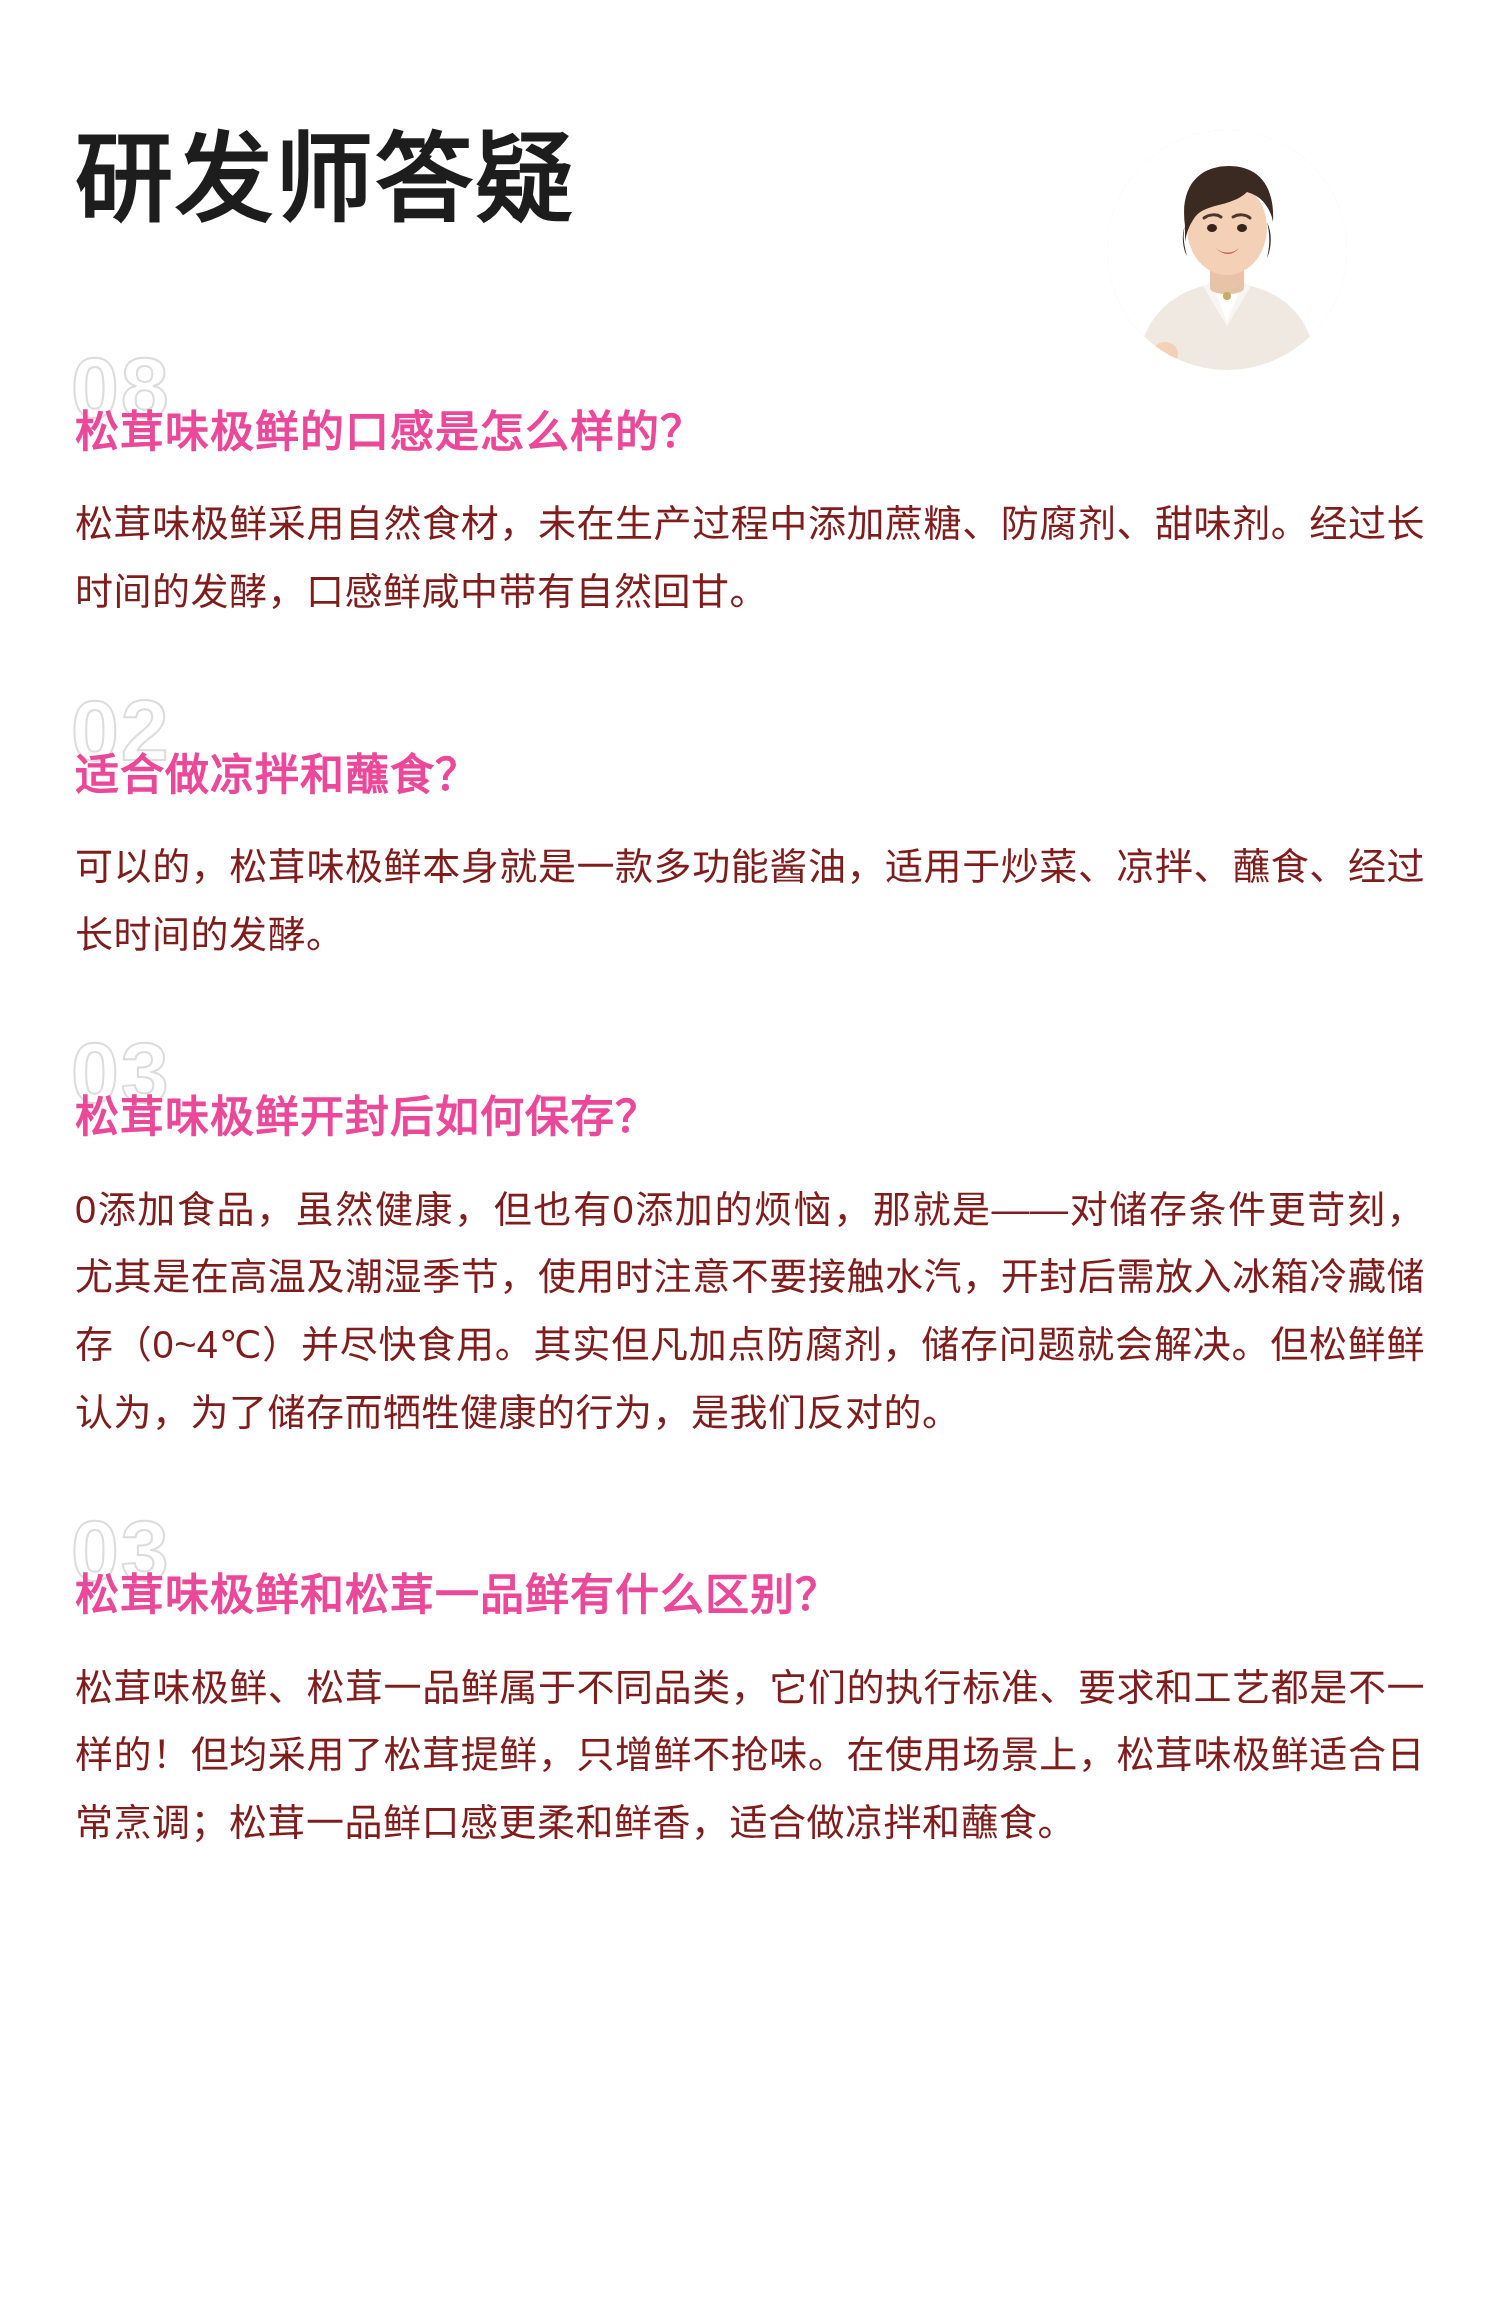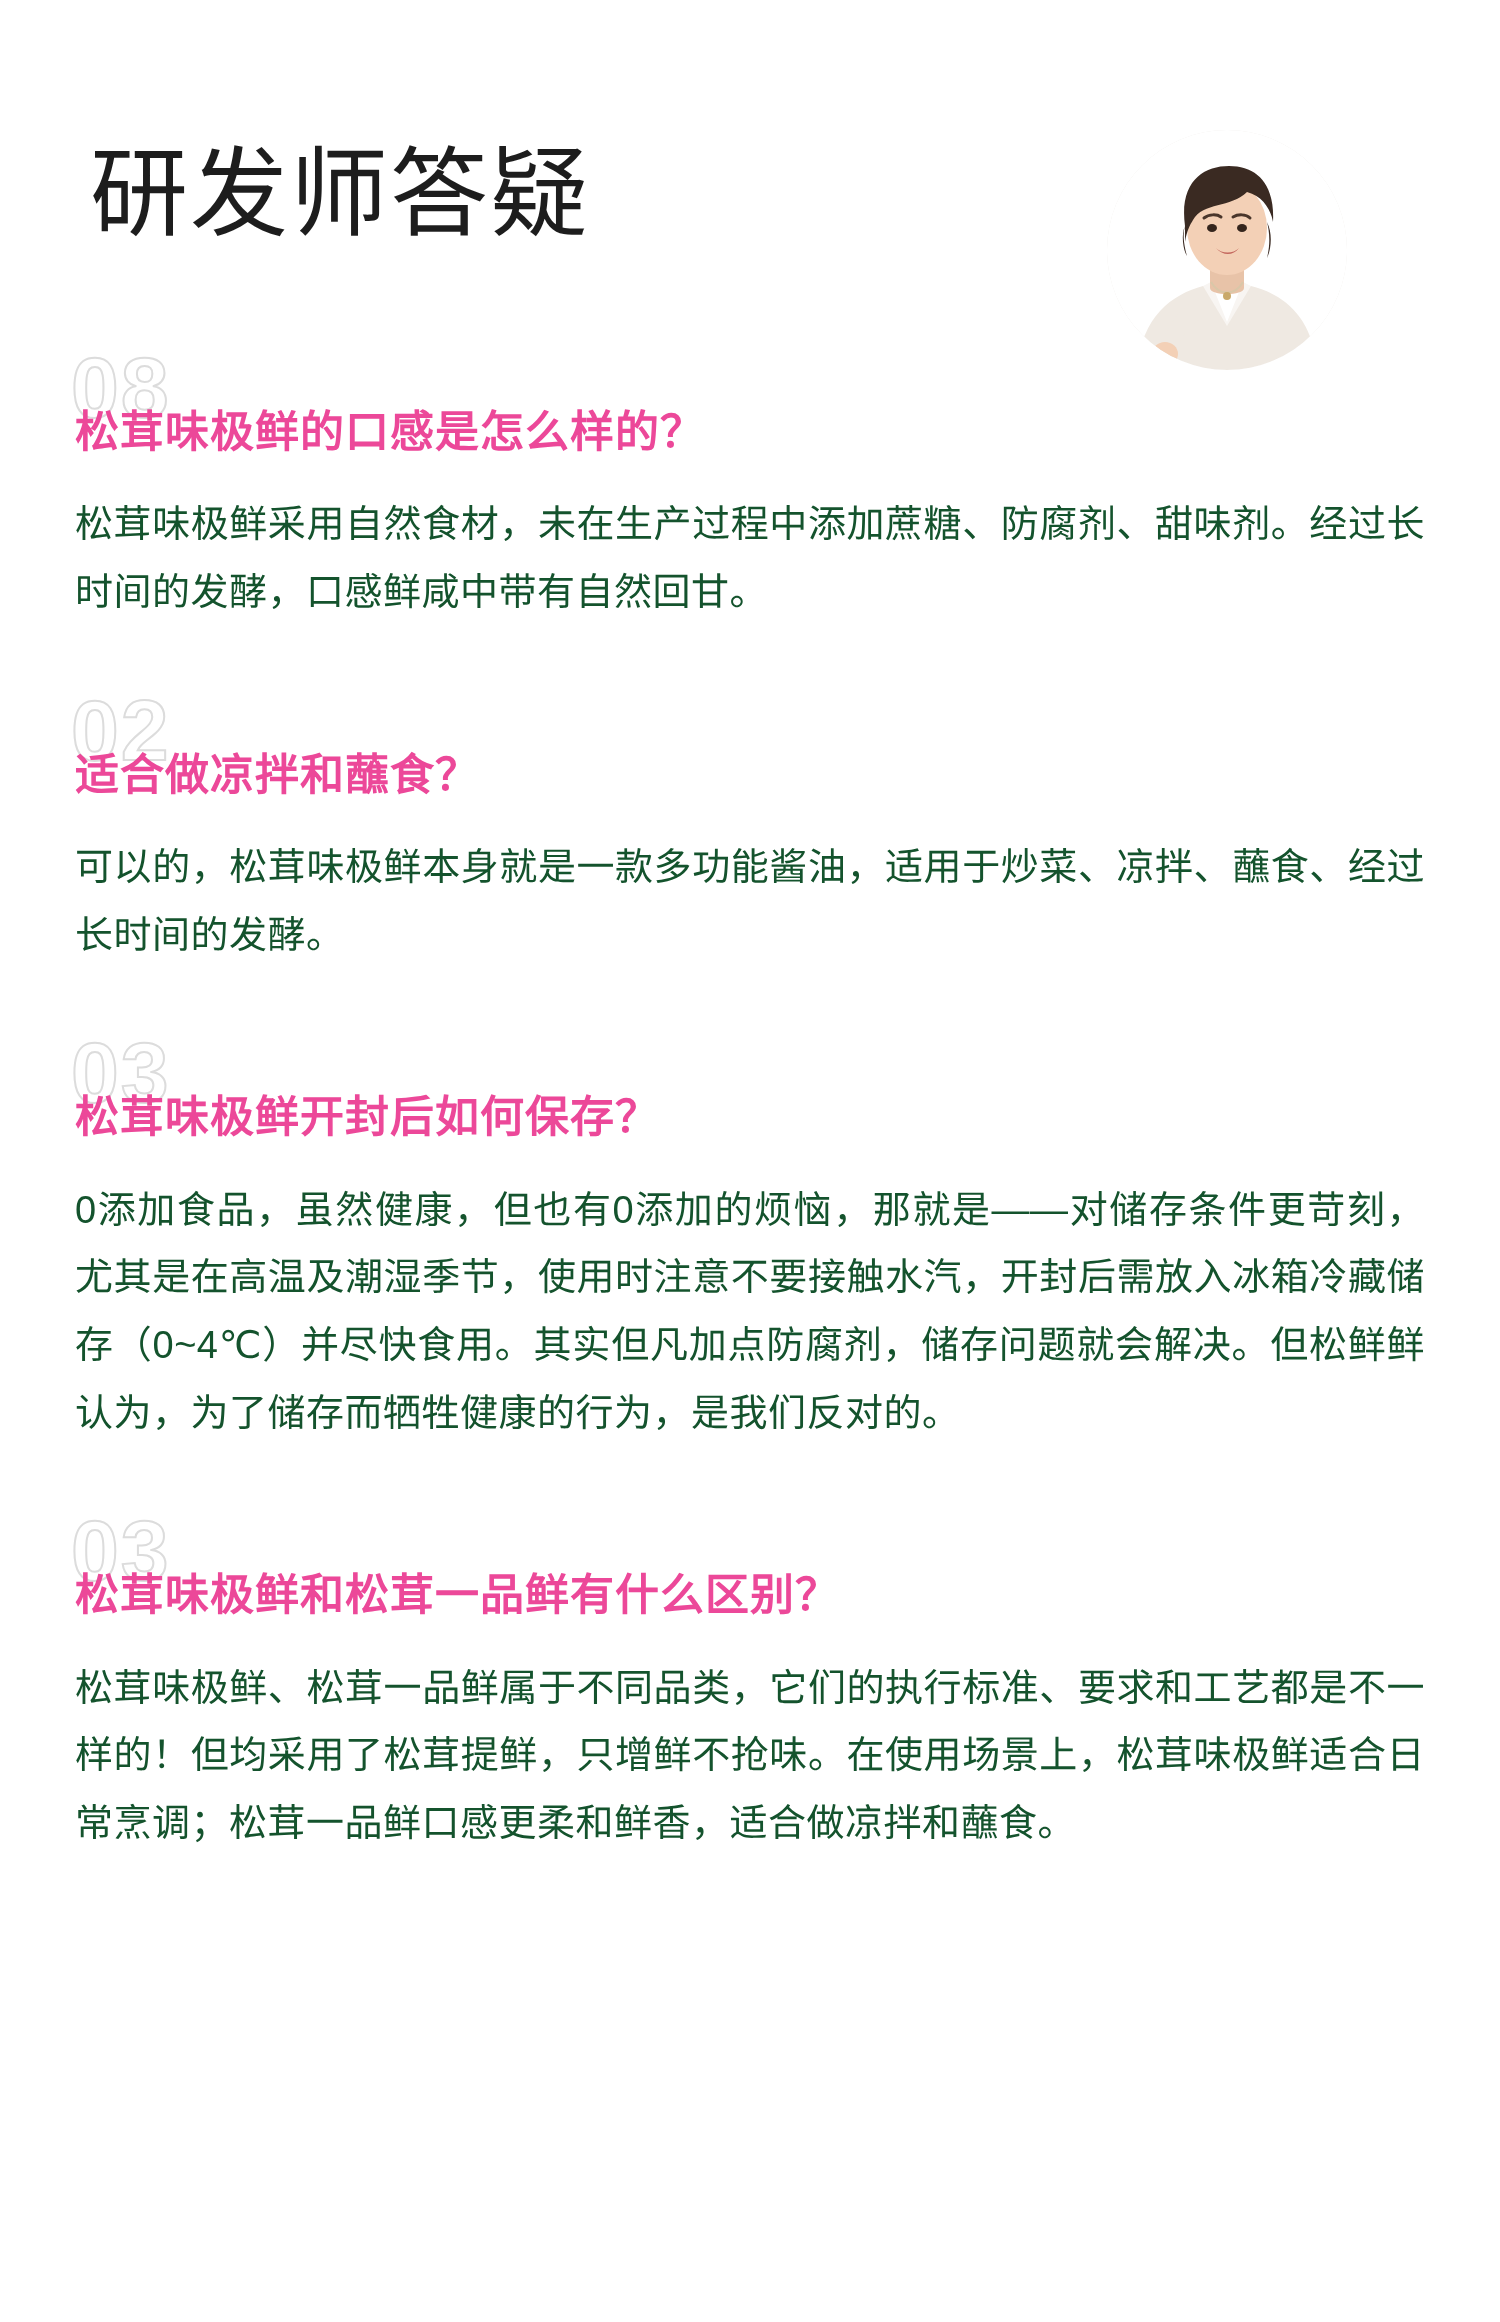--- a/index.html
+++ b/index.html
@@ -26,24 +26,24 @@
   
   .header {
     position: relative;
     padding-top: 128px;
     height: 330px;
     box-sizing: border-box;
   }
   .header-title {
     font-size: 98px;
     line-height: 1.05;
-    font-weight: 400;
+    font-weight: 700;
     color: #1d1d1d;
     letter-spacing: 2px;
-    margin: 15px;
+    margin: 0;
   }
   .header-subtitle {
     margin: 36px 0 0 0;
     font-size: 41px;
     font-weight: 300;
     color: #b3b3b3;
     letter-spacing: 0.5px;
   }
 
   .portrait {
@@ -89,21 +89,21 @@
     color: #ec4899;
     letter-spacing: 1px;
     margin: 0;
     line-height: 1.35;
   }
 
   .qa-answer {
     margin: 30px 0 0 0;
     font-size: 38px;
     line-height: 1.78;
-    color: #14532d;
+    color: #7f1d1d;
     text-align: justify;
     letter-spacing: 0.5px;
     font-weight: 400;
   }
 </style>
 </head>
 <body>
 
 <div class="page">
 

